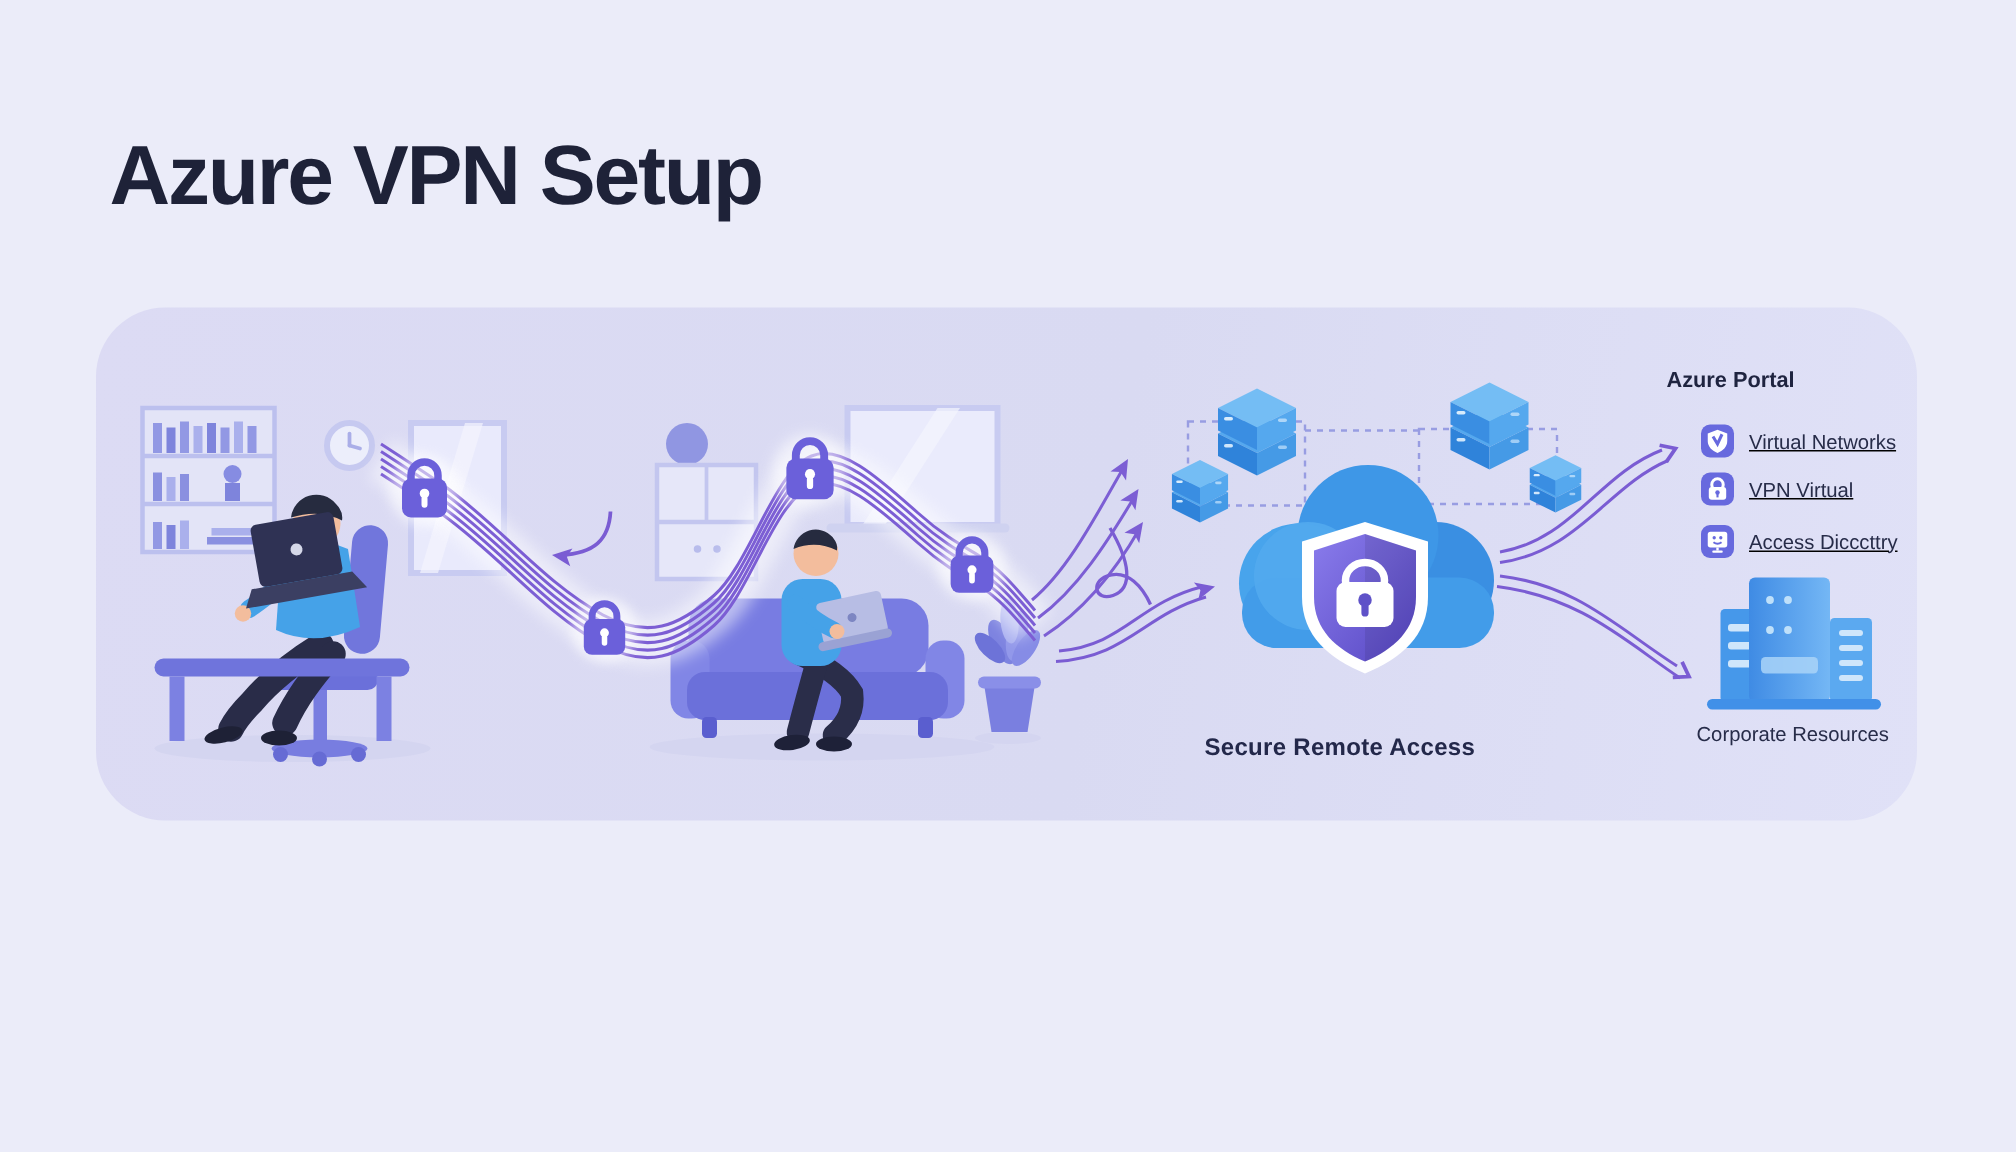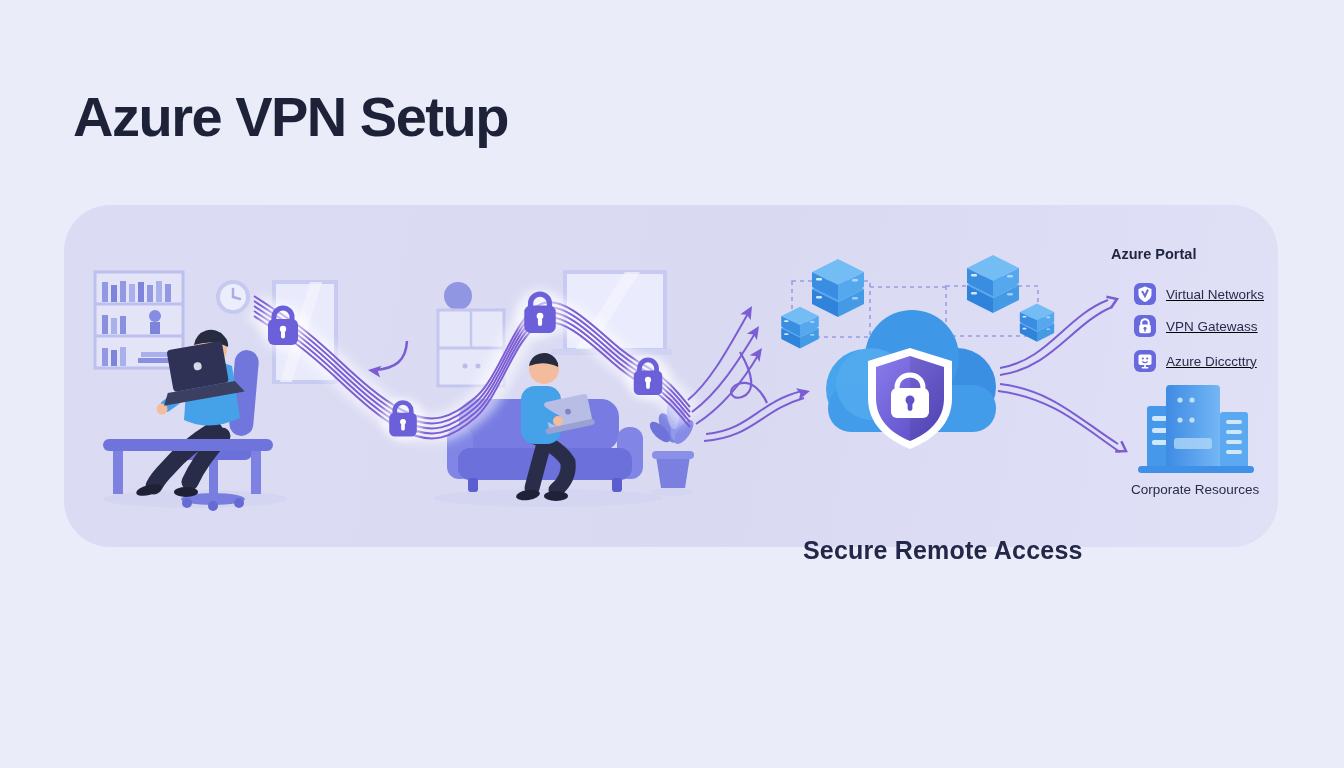--- a/index.html
+++ b/index.html
@@ -3,22 +3,22 @@
 <meta charset="utf-8">
 <style>
   html,body{margin:0;padding:0;background:#ebecf9;}
   #canvas{position:relative;width:1344px;height:625px;background:#ebecf9;overflow:hidden;
           font-family:"Liberation Sans",sans-serif;}
   #page-title{position:absolute;left:73px;top:84px;margin:0;font-size:56px;font-weight:800;
           letter-spacing:-1.5px;color:#1e2238;}
   .panel{position:absolute;left:64px;top:205px;width:1214px;height:342px;border-radius:46px;
           background:linear-gradient(100deg,#dcdbf4 0%,#d9daf2 55%,#e0e1f7 100%);}
   svg.art{position:absolute;left:0;top:0;pointer-events:none;}
-  .caption{position:absolute;left:803px;top:490px;font-size:25px;font-weight:700;
-          color:#23284a;letter-spacing:.2px;margin-top:46px;}
+  .caption{position:absolute;left:803px;top:490px;font-size:16px;font-weight:700;
+          color:#23284a;letter-spacing:.2px;}
   .portal-head{position:absolute;left:1111px;top:246px;font-size:14.5px;font-weight:600;color:#1f2440;}
   .portal-row{position:absolute;left:1134px;display:flex;align-items:center;gap:10px;height:22px;text-decoration:underline;}
   .tile{width:22px;height:22px;border-radius:6px;background:#6769de;display:inline-flex;
           align-items:center;justify-content:center;flex:0 0 auto;}
   .portal-lbl{font-size:13.5px;font-weight:500;color:#272c49;white-space:nowrap;}
   .corp-lbl{position:absolute;left:1131px;top:482px;font-size:13.5px;font-weight:500;color:#272c49;}
 </style>
 </head>
 <body>
 
@@ -305,32 +305,32 @@
 
   <div class="portal-row" style="top:315px">
     <span class="tile">
       <svg width="22" height="22" viewBox="0 0 22 22">
         <rect x="7.2" y="4.2" width="7.6" height="8" rx="3.8" fill="none" stroke="#ffffff" stroke-width="2"></rect>
         <rect x="5.2" y="9.6" width="11.6" height="8.6" rx="2" fill="#ffffff"></rect>
         <circle cx="11" cy="13.3" r="1.5" fill="#6769de"></circle>
         <rect x="10.3" y="13.8" width="1.4" height="2.8" fill="#6769de"></rect>
       </svg>
     </span>
-    <span class="portal-lbl">VPN Gatewass</span>
+    <span class="portal-lbl">VPN Virtual</span>
   </div>
 
   <div class="portal-row" style="top:350px">
     <span class="tile">
       <svg width="22" height="22" viewBox="0 0 22 22">
         <rect x="4.5" y="4.5" width="13" height="10.5" rx="1.8" fill="#ffffff"></rect>
         <circle cx="8.8" cy="8.5" r="1.1" fill="#6769de"></circle>
           <circle cx="13.2" cy="8.5" r="1.1" fill="#6769de"></circle>
         <path d="M8.3,11.5 Q11,13.6 13.7,11.5" stroke="#6769de" stroke-width="1.3" fill="none"></path>
         <rect x="10.2" y="15" width="1.6" height="2" fill="#ffffff"></rect>
         <rect x="7.5" y="17" width="7" height="1.5" rx="0.75" fill="#ffffff"></rect>
       </svg>
     </span>
-    <span class="portal-lbl">Azure Dicccttry</span>
+    <span class="portal-lbl">Access Dicccttry</span>
   </div>
 
   <div class="corp-lbl">Corporate Resources</div>
 
 </div>
 
 </body></html>

